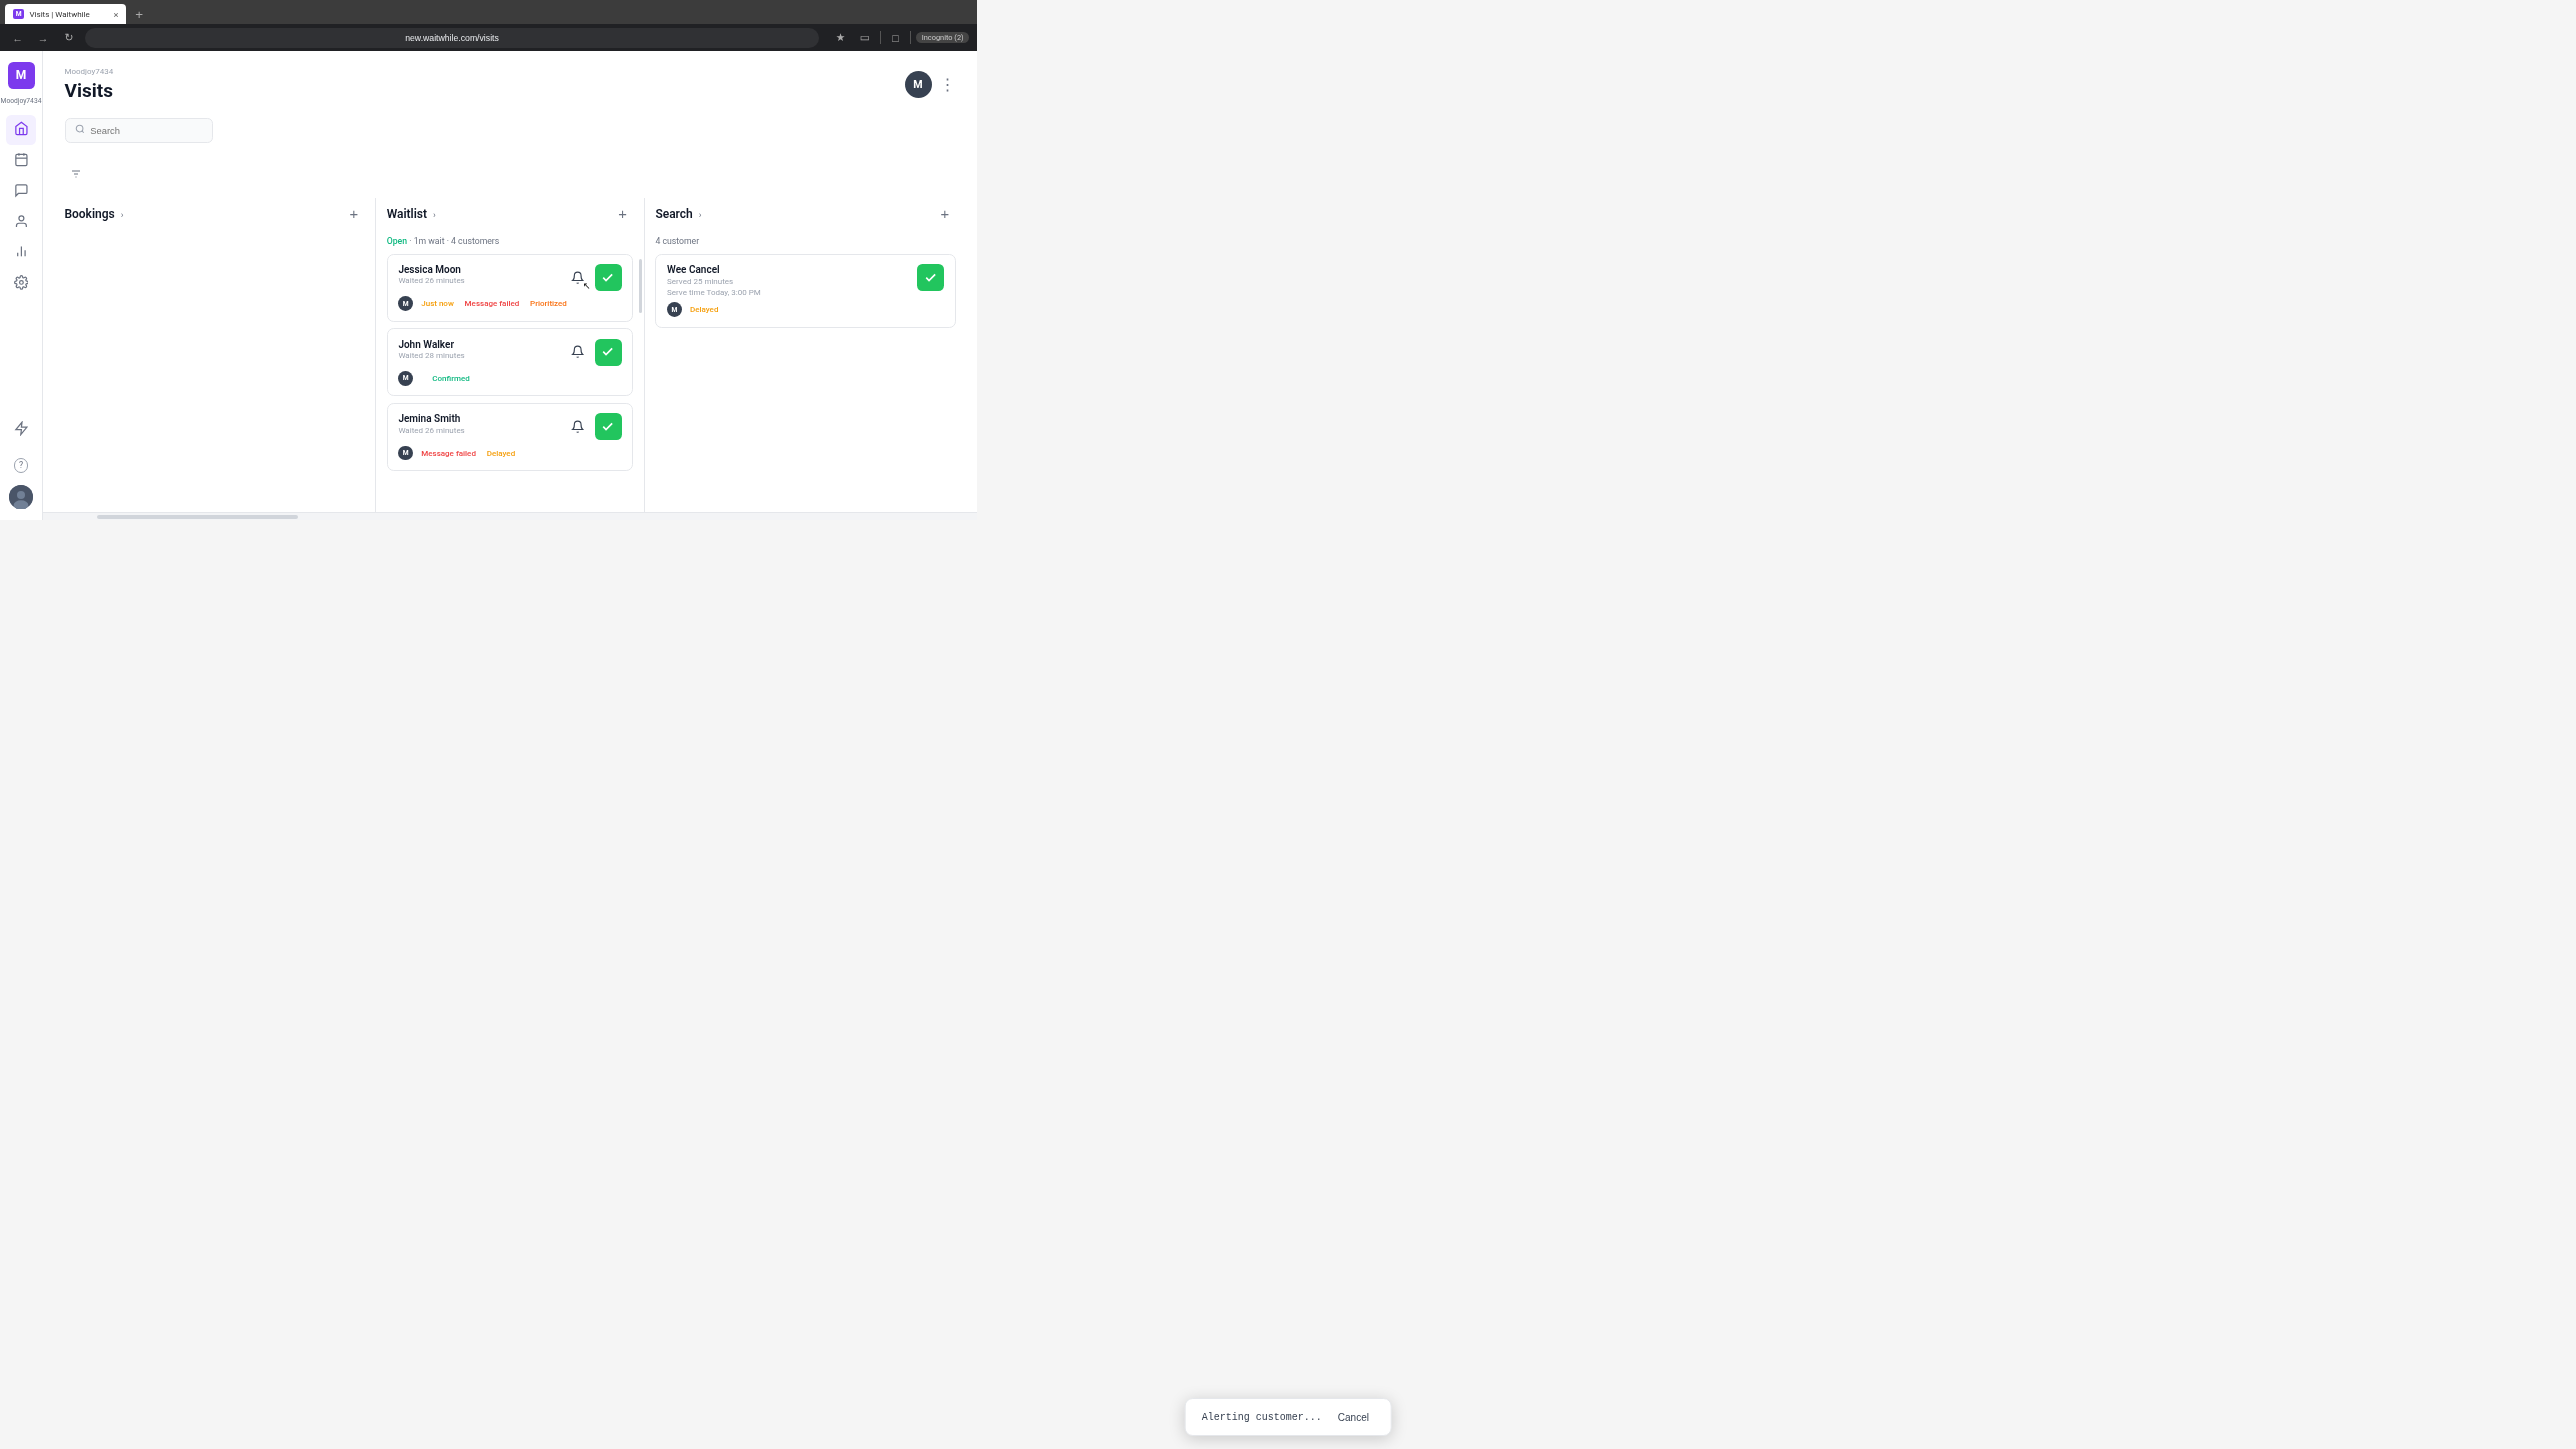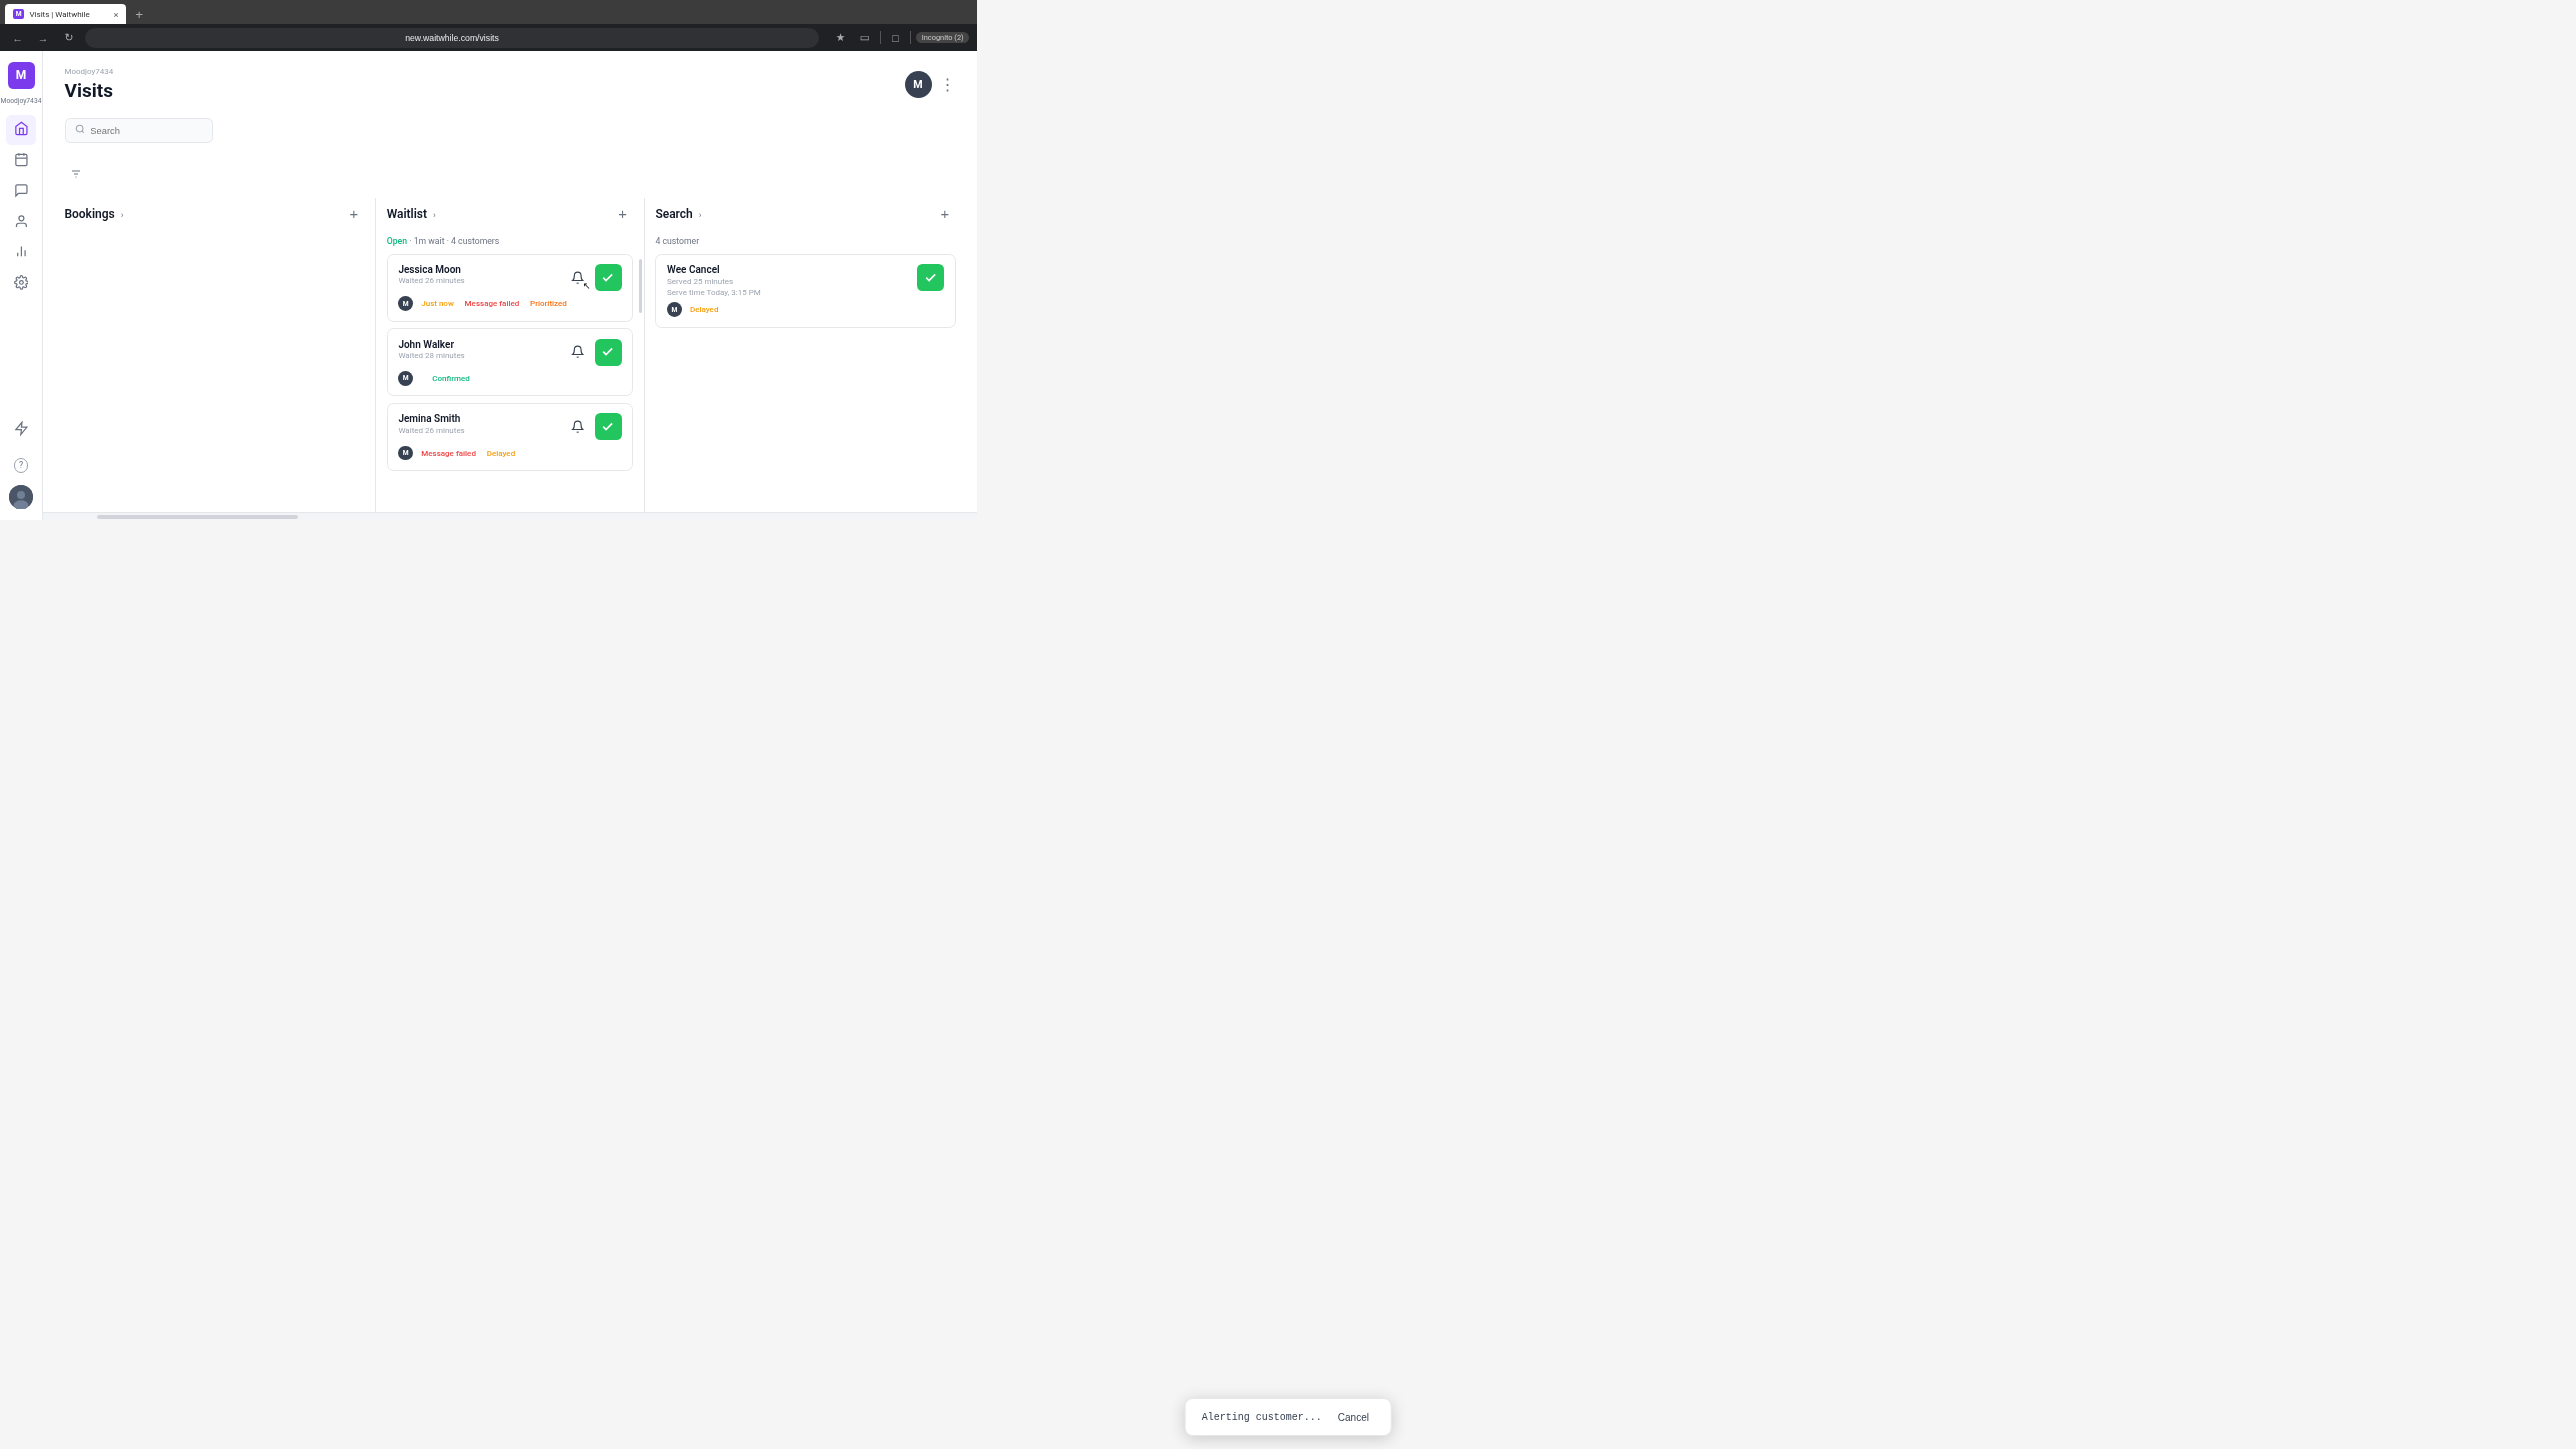--- a/index.html
+++ b/index.html
@@ -779,21 +779,21 @@
           </div>
           <button class="column-add-btn">+</button>
         </div>
         <div class="customer-count">4 customer</div>
 
         <div class="serving-card">
           <div class="serving-card-top">
             <div class="serving-info">
               <div class="serving-name">Wee Cancel</div>
               <div class="serving-detail">Served 25 minutes</div>
-              <div class="serving-detail">Serve time Today, 3:15 PM</div>
+              <div class="serving-detail">Serve time Today, 3:00 PM</div>
             </div>
             <button class="check-btn">
               <svg width="13.4" height="13.4" viewBox="0 0 24 24" fill="none" stroke="white" stroke-width="3">
                 <polyline points="20 6 9 17 4 12"></polyline>
               </svg>
             </button>
           </div>
           <div class="serving-footer">
             <div class="card-avatar-small">M</div>
             <span class="badge badge-delayed">Delayed</span>

